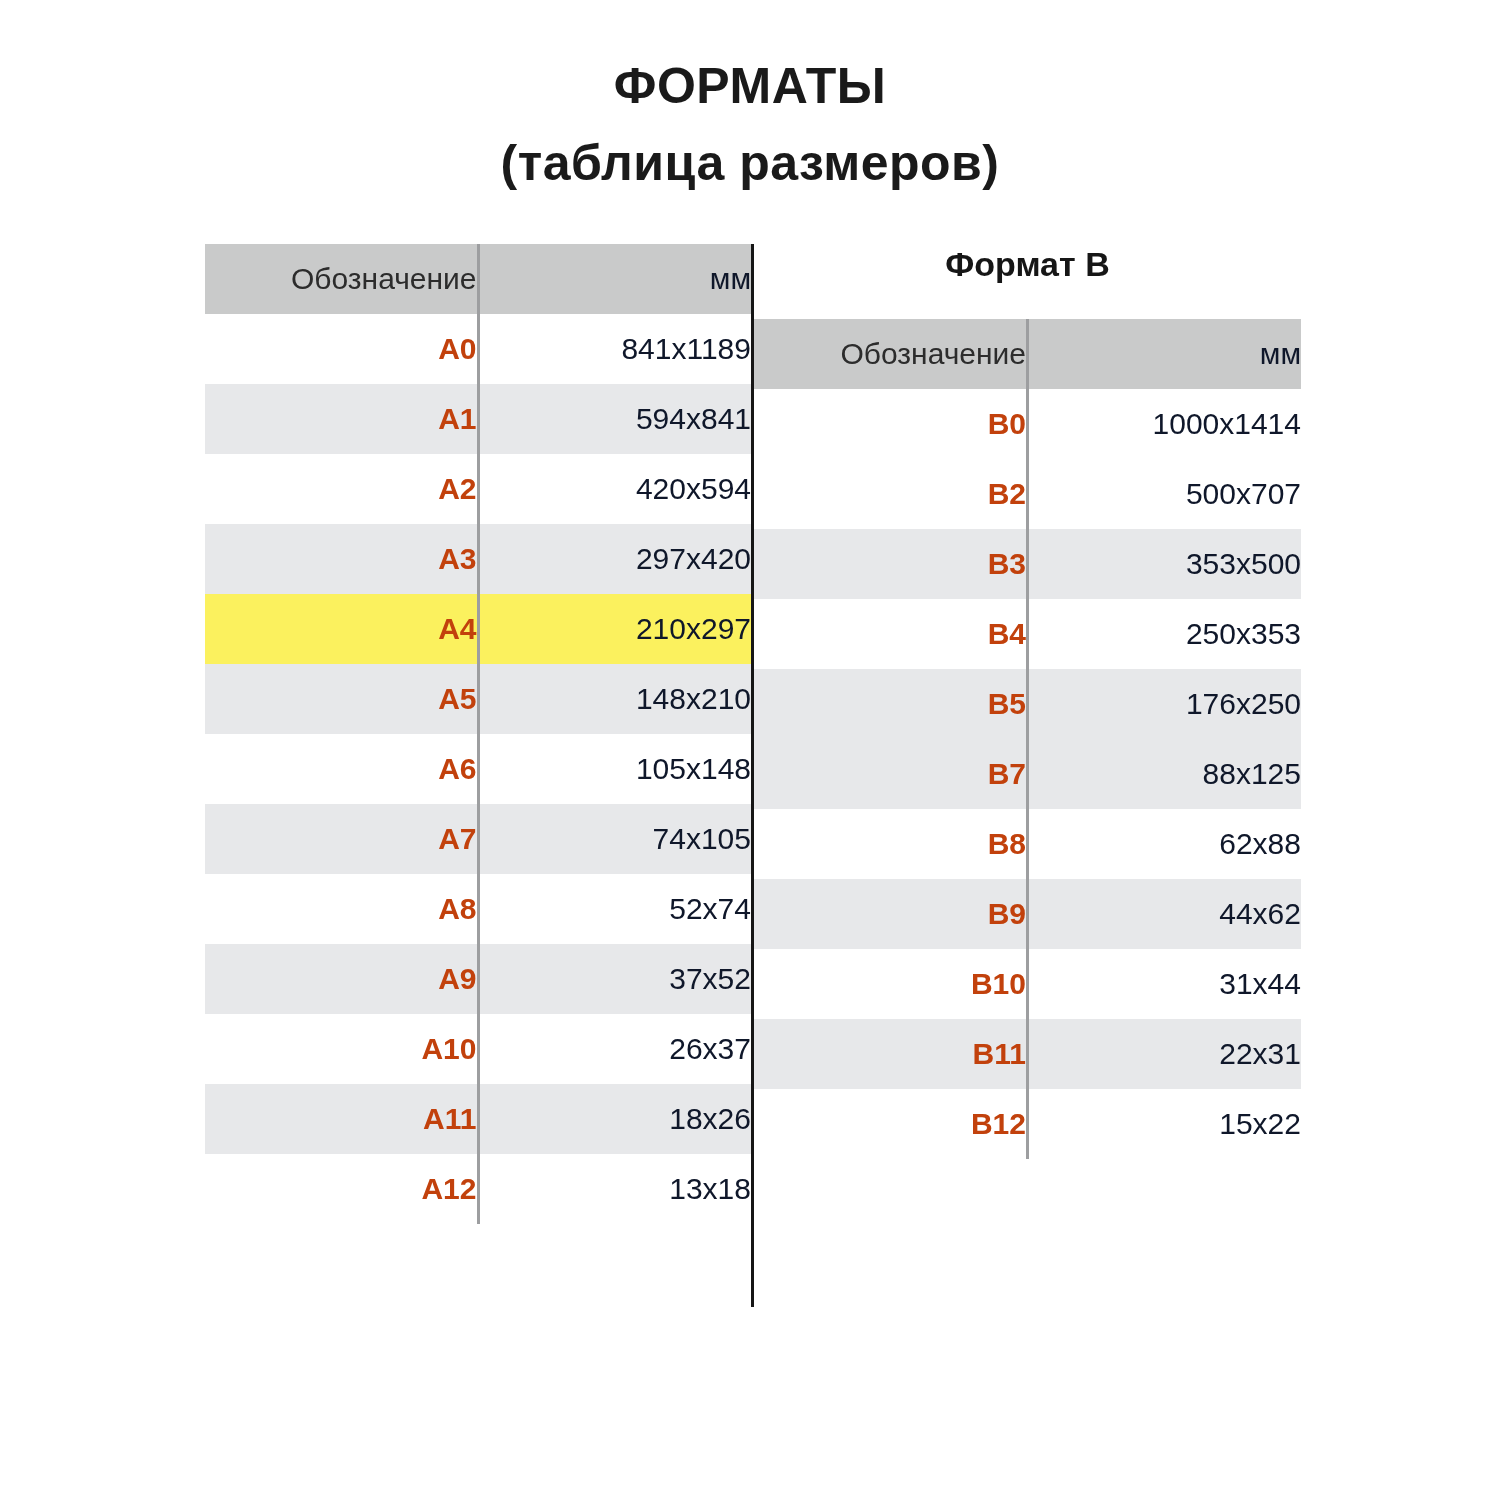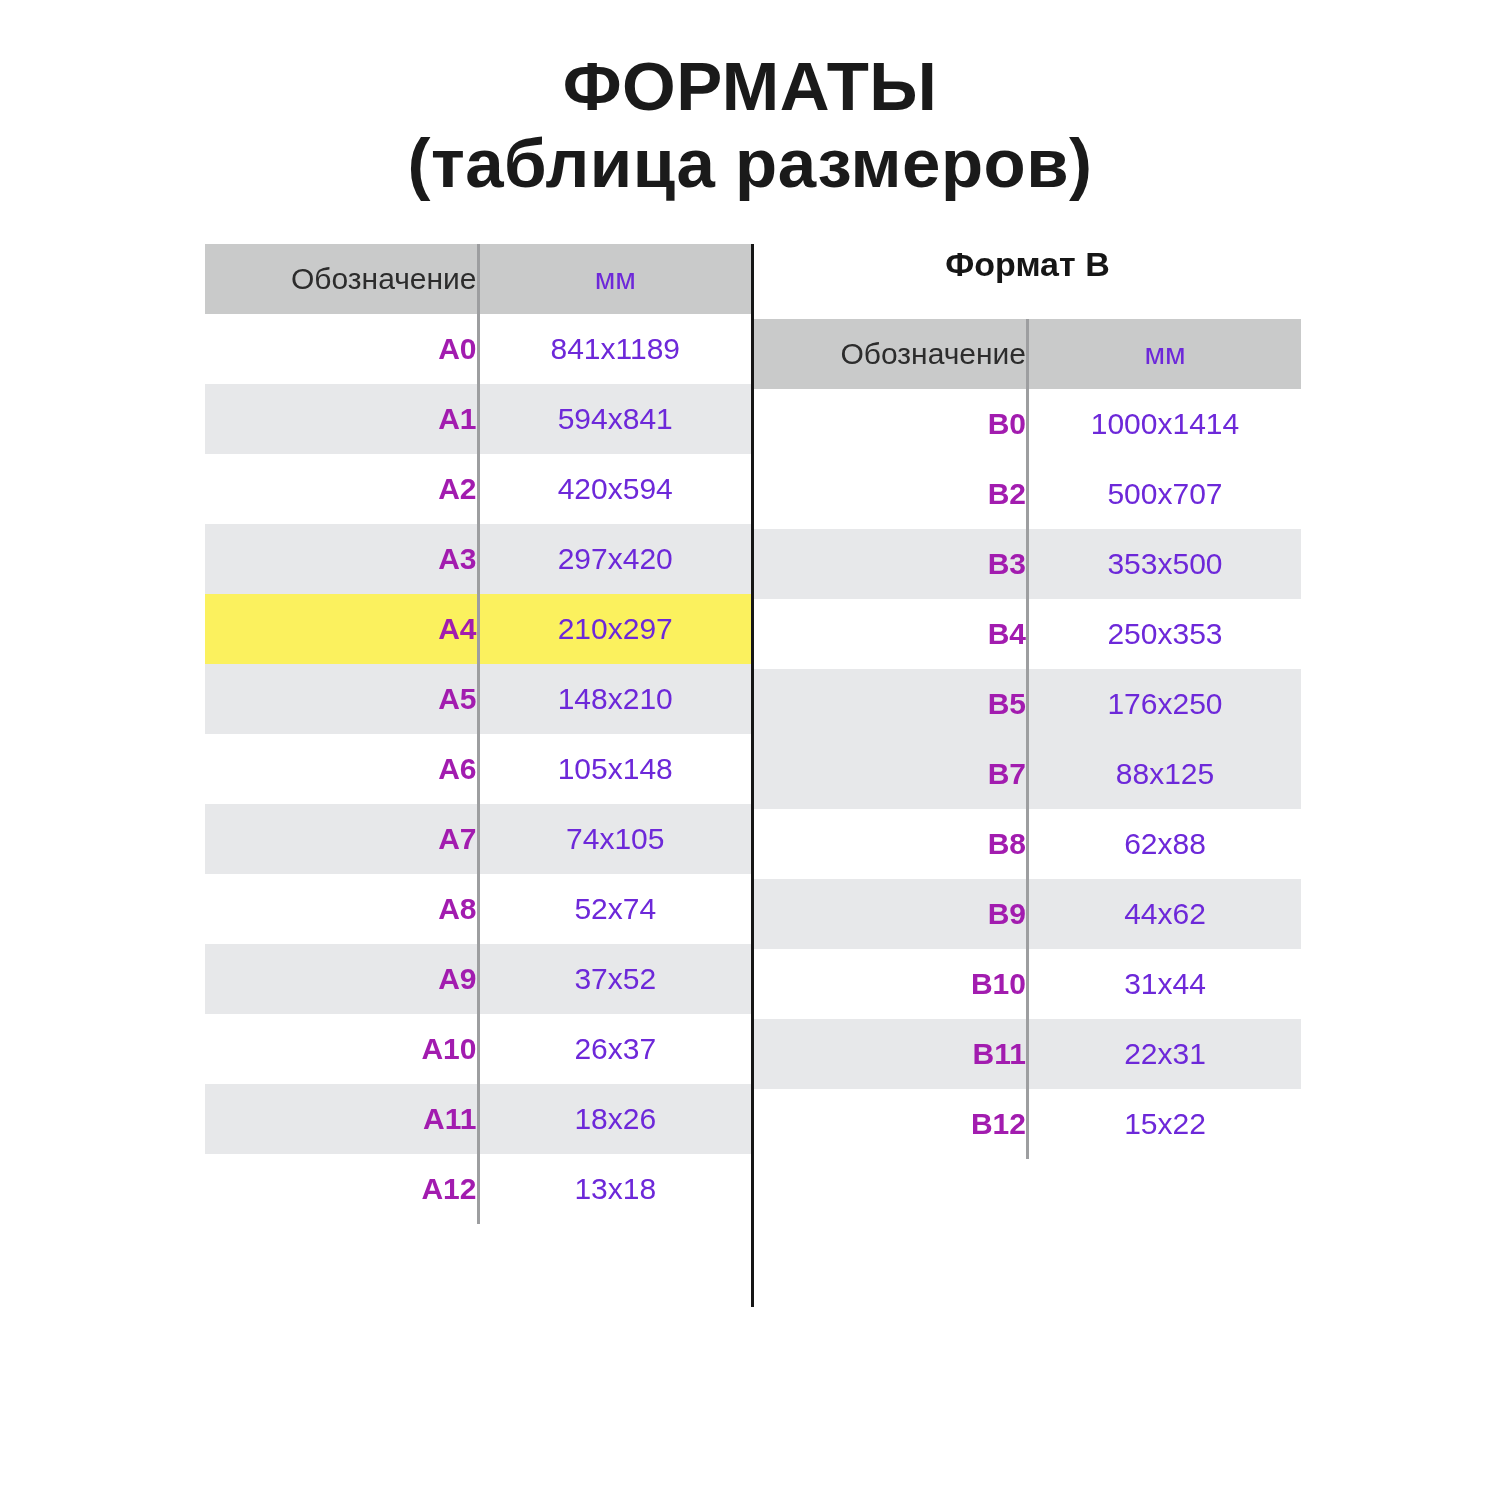--- a/index.html
+++ b/index.html
@@ -16,21 +16,21 @@
     color: #1c1c1c;
     overflow: hidden;
   }
   .title-block {
     position: absolute;
     top: 48px;
     left: 0;
     width: 100%;
     text-align: center;
     font-weight: bold;
-    font-size: 69px;
+    font-size: 50px;
     line-height: 77px;
     color: #1a1a1a;
     letter-spacing: 0.5px;
   }
   .tables-wrap {
     position: absolute;
     left: 205px;
     top: 244px;
     width: 1096px;
     display: flex;
@@ -80,26 +80,26 @@
     font-weight: normal;
     color: #2c2c2c;
   }
   .cell-code {
     text-align: right;
     padding-right: 15px;
     border-right: 3px solid var(--divider, #9d9ea0);
   }
   td.cell-code {
     font-weight: bold;
-    color: #a21caf;
+    color: #c2410c;
   }
   .cell-mm {
-    text-align: center;
+    text-align: right;
     padding-left: 17px;
-    color: #6d28d9;
+    color: #0f172a;
   }
   tbody tr.alt {
     background: var(--alt-row-bg, #e7e8ea);
     padding-left: 6px;
   }
   tbody tr.highlight {
     background: var(--highlight, #fbf15e);
   }
 </style>
 </head>

